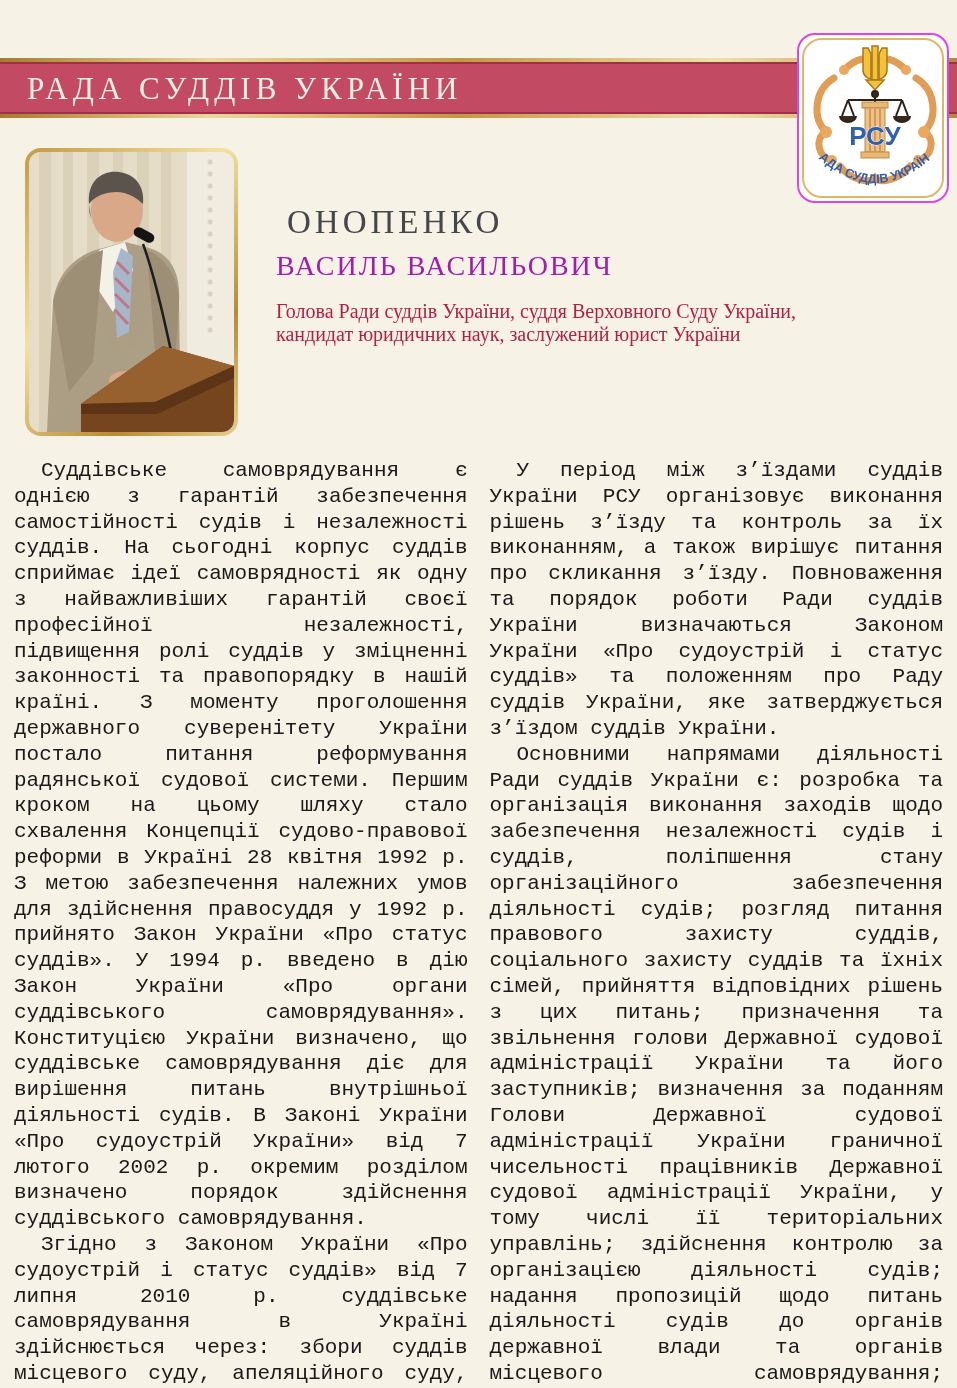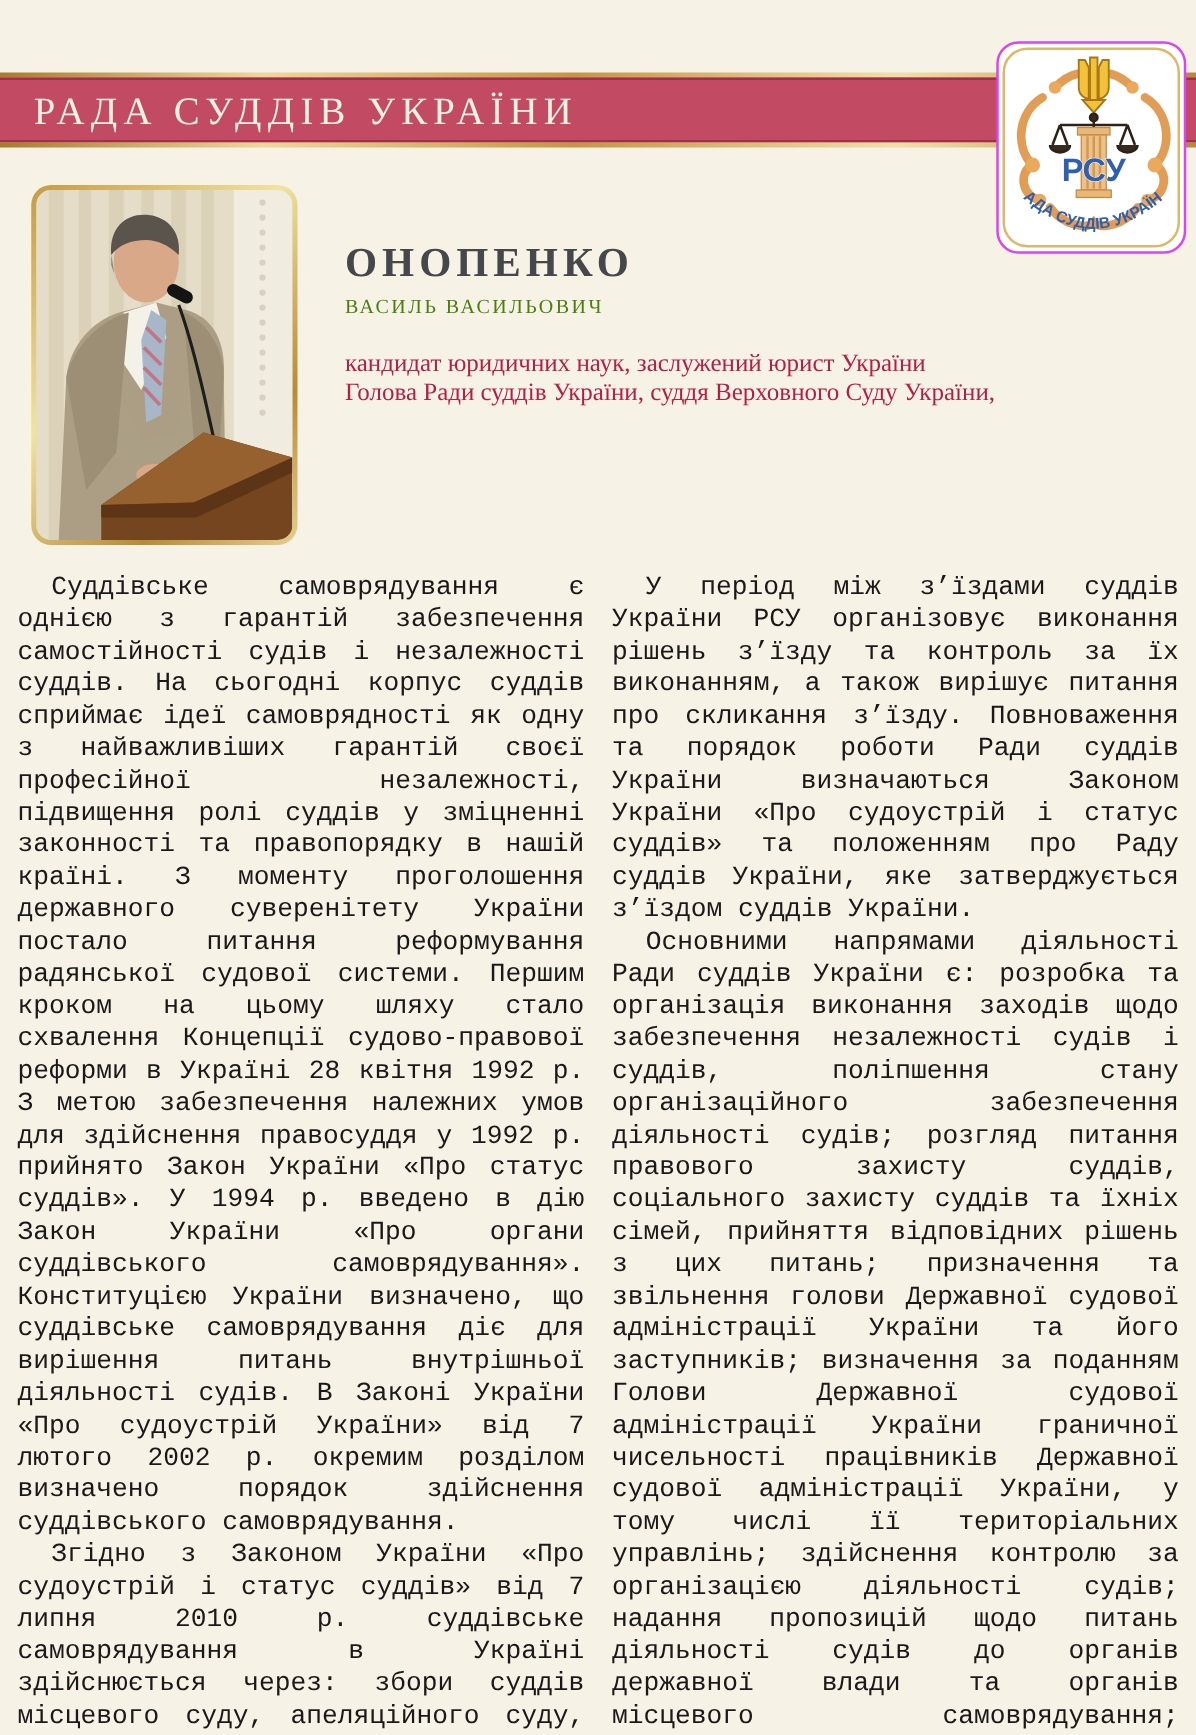--- a/index.html
+++ b/index.html
@@ -23,22 +23,22 @@
   .logo-inner svg{display:block;}
 
   
   .photo-frame{position:absolute;top:148px;left:25px;width:213px;height:288px;z-index:2;
     padding:4px;box-sizing:border-box;border-radius:16px;
     background:linear-gradient(135deg,#c59a44,#f2e2a0 40%,#b98b35 75%,#e7cf8e);}
   .photo-frame .photo-clip{width:100%;height:100%;border-radius:12px;overflow:hidden;background:#e3dac6;}
 
   
   .profile{position:absolute;left:276px;top:192px;z-index:2;}
-  .surname{margin:0;color:#45474b;font-size:33px;font-weight:bold;letter-spacing:4px;line-height:38px;}
-  .given-names{margin:2px 0 0 0;color:#4d7c0f;font-size:16px;font-weight:normal;letter-spacing:2px;line-height:28px;}
+  .surname{margin:11px;color:#45474b;font-size:33px;font-weight:normal;letter-spacing:4px;line-height:38px;}
+  .given-names{margin:2px 0 0 0;color:#a21caf;font-size:28px;font-weight:normal;letter-spacing:2px;line-height:28px;}
   .titles{margin-top:20px;color:#b22045;font-size:20px;line-height:23px;}
 
   
   .article{position:absolute;left:14px;top:458px;width:929px;display:flex;gap:22px;z-index:1;}
   .column{flex:1 1 0;color:#191919;font-size:21px;line-height:25.8px;text-align:justify;}
   .column p{margin:0;text-indent:27px;font-family:Liberation Mono, monospace;}
 </style>
 </head>
 <body>
 
@@ -170,22 +170,22 @@
         <path d="M52,252 L126,250 L205,214 L205,226 L128,262 L52,262 Z" fill="#5d3416"></path>
       </g>
     </svg>
   </div>
 </div>
 
 <div class="profile">
   <h2 class="surname">ОНОПЕНКО</h2>
   <h3 class="given-names">ВАСИЛЬ ВАСИЛЬОВИЧ</h3>
   <div class="titles">
+      <div>Голова Ради суддів України, суддя Верховного Суду України,</div>
       <div>кандидат юридичних наук, заслужений юрист України</div>
-      <div>Голова Ради суддів України, суддя Верховного Суду України,</div>
     </div>
 </div>
 
 <div class="article">
   <div class="column">
       <p>Суддівське самоврядування є однією з гарантій забезпечення самостійності судів і незалежності суддів. На сьогодні корпус суддів сприймає ідеї самоврядності як одну з найважливіших гарантій своєї професійної незалежності, підвищення ролі суддів у зміцненні законності та правопорядку в нашій країні. З моменту проголошення державного суверенітету України постало питання реформування радянської судової системи. Першим кроком на цьому шляху стало схвалення Концепції судово-правової реформи в Україні 28 квітня 1992 р. З метою забезпечення належних умов для здійснення правосуддя у 1992 р. прийнято Закон України «Про статус суддів». У 1994 р. введено в дію Закон України «Про органи суддівського самоврядування». Конституцією України визначено, що суддівське самоврядування діє для вирішення питань внутрішньої діяльності судів. В Законі України «Про судоустрій України» від 7 лютого 2002 р. окремим розділом визначено порядок здійснення суддівського самоврядування.</p>
       <p>Згідно з Законом України «Про судоустрій і статус суддів» від 7 липня 2010 р. суддівське самоврядування в Україні здійснюється через: збори суддів місцевого суду, апеляційного суду, вищого спеціалізованого суду, Верховного Суду України; ради суддів відповідних судів; конференції суддів відповідних судів; Раду суддів України; з’їзд суддів України. Вищим органом суддівського самоврядування є з’їзд суддів України, який скликається раз на три роки. За 22 роки було проведено одинадцять з’їздів суддів України.</p>
       <p>У період між з’їздами суддів України вищим органом суддівського самоврядування є Рада суддів України (РСУ). На сьогодні РСУ складається з одинадцяти суддів: по три представники від кожної конференції суддів та по одному представнику від Конституційного Суду України та Верховного Суду України. Члени Ради суддів України на засіданні обирають зі свого складу голову, його заступника та секретаря. 22 лютого 2013 року на XI черговому З’їзді суддів України головою Ради суддів України обрано Онопенка Василя Васильовича. У попередні роки Раду очолювали Кривенко Віктор Васильович (1999–2005), Пилипчук Петро Пилипович (2005–2010), Романюк Ярослав Михайлович (2010–2013).</p>
     </div>
   <div class="column">

